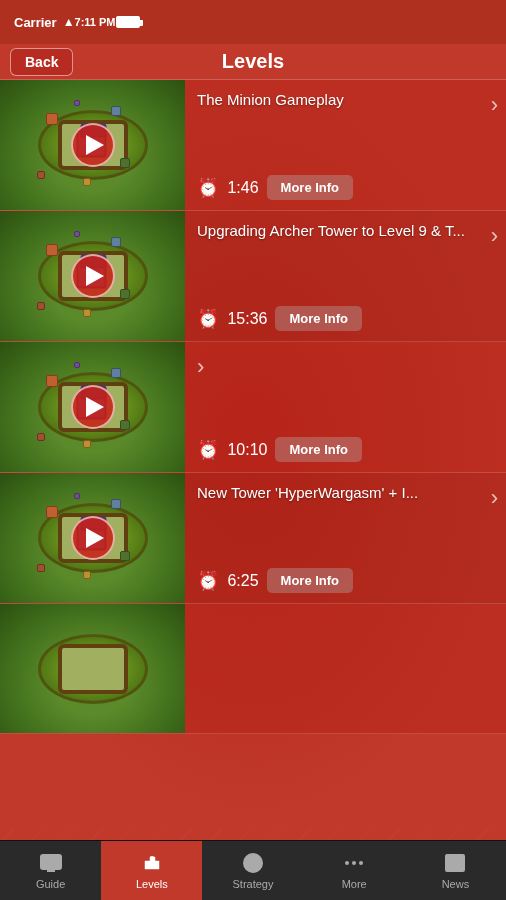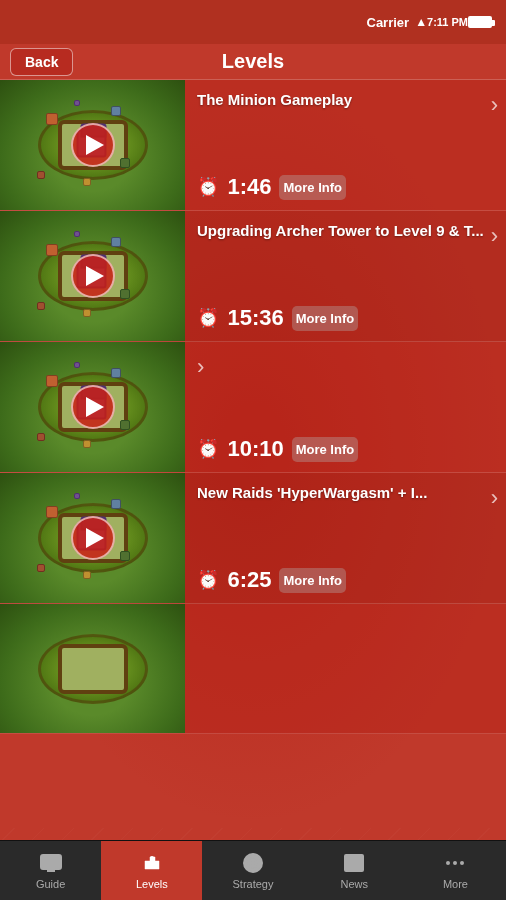--- a/index.html
+++ b/index.html
@@ -11,21 +11,21 @@
       overflow: hidden;
       position: relative;
     }
 
     
     .status-bar {
       height: 44px;
       background: #b03020;
       display: flex;
       align-items: center;
-      justify-content: flex-end;
+      justify-content: flex-start;
       padding: 0 14px;
     }
     .status-left {
       display: flex;
       align-items: center;
       gap: 6px;
       font-size: 13px;
       font-weight: 600;
       color: white;
     }
@@ -230,21 +230,21 @@
       flex-direction: column;
       justify-content: space-between;
     }
     .item-title-row {
       display: flex;
       align-items: flex-start;
       justify-content: space-between;
     }
     .item-title {
       font-size: 15px;
-      font-weight: 700;
+      font-weight: 400;
       color: white;
       flex: 1;
       line-height: 1.3;
       padding-right: 6px;
       text-shadow: 0 1px 2px rgba(0,0,0,0.4);
     }
     .chevron {
       color: rgba(255,255,255,0.7);
       font-size: 22px;
       font-weight: 300;
@@ -253,32 +253,32 @@
     .item-meta {
       display: flex;
       align-items: center;
       gap: 8px;
       margin-top: 8px;
     }
     .clock-icon {
       font-size: 18px;
     }
     .duration {
-      font-size: 22px;
-      font-weight: 700;
+      font-size: 16px;
+      font-weight: 400;
       color: white;
     }
     .more-info-btn {
       background: rgba(180,180,180,0.35);
       border: none;
       border-radius: 5px;
       color: white;
       font-size: 13px;
       font-weight: 600;
-      padding: 5px 4px;
+      padding: 5px 14px;
       cursor: pointer;
     }
 
     
     .tab-bar {
       position: absolute;
       bottom: 0;
       left: 0;
       width: 506px;
       height: 60px;
@@ -484,21 +484,21 @@
         <div class="bldg bldg-4"></div>
         <div class="bldg bldg-5"></div>
         <div class="bldg bldg-6"></div>
       </div>
       <div class="play-btn">
         <div class="play-triangle"></div>
       </div>
     </div>
     <div class="item-info">
       <div class="item-title-row">
-        <span class="item-title">New Raids 'HyperWargasm' + I...</span>
+        <span class="item-title">New Tower 'HyperWargasm' + I...</span>
         <span class="chevron">›</span>
       </div>
       <div class="item-meta">
         <span class="clock-icon">⏰</span>
         <span class="duration">6:25</span>
         <button class="more-info-btn">More Info</button>
       </div>
     </div>
   </div>
 
@@ -543,31 +543,31 @@
       <line x1="12" y1="3" x2="12" y2="6" stroke="#aaa" stroke-width="2"></line>
       <line x1="12" y1="18" x2="12" y2="21" stroke="#aaa" stroke-width="2"></line>
       <line x1="3" y1="12" x2="6" y2="12" stroke="#aaa" stroke-width="2"></line>
       <line x1="18" y1="12" x2="21" y2="12" stroke="#aaa" stroke-width="2"></line>
     </svg>
     <span class="tab-label">Strategy</span>
   </button>
 
   <button class="tab-item">
     <svg class="tab-svg" viewBox="0 0 24 24" xmlns="http://www.w3.org/2000/svg">
+      <circle cx="5" cy="12" r="2" fill="#aaa"></circle>
+      <circle cx="12" cy="12" r="2" fill="#aaa"></circle>
+      <circle cx="19" cy="12" r="2" fill="#aaa"></circle>
+    </svg>
+    <span class="tab-label">More</span>
+  </button>
+
+  <button class="tab-item">
+    <svg class="tab-svg" viewBox="0 0 24 24" xmlns="http://www.w3.org/2000/svg">
       <rect x="3" y="4" width="18" height="16" rx="1" fill="none" stroke="#aaa" stroke-width="2"></rect>
       <line x1="7" y1="8" x2="17" y2="8" stroke="#aaa" stroke-width="1.5"></line>
       <line x1="7" y1="11" x2="17" y2="11" stroke="#aaa" stroke-width="1.5"></line>
       <line x1="7" y1="14" x2="13" y2="14" stroke="#aaa" stroke-width="1.5"></line>
       <rect x="3" y="4" width="5" height="5" fill="#aaa"></rect>
     </svg>
     <span class="tab-label">News</span>
   </button>
 
-  <button class="tab-item">
-    <svg class="tab-svg" viewBox="0 0 24 24" xmlns="http://www.w3.org/2000/svg">
-      <circle cx="5" cy="12" r="2" fill="#aaa"></circle>
-      <circle cx="12" cy="12" r="2" fill="#aaa"></circle>
-      <circle cx="19" cy="12" r="2" fill="#aaa"></circle>
-    </svg>
-    <span class="tab-label">More</span>
-  </button>
-
 </div>
 
 </body></html>

